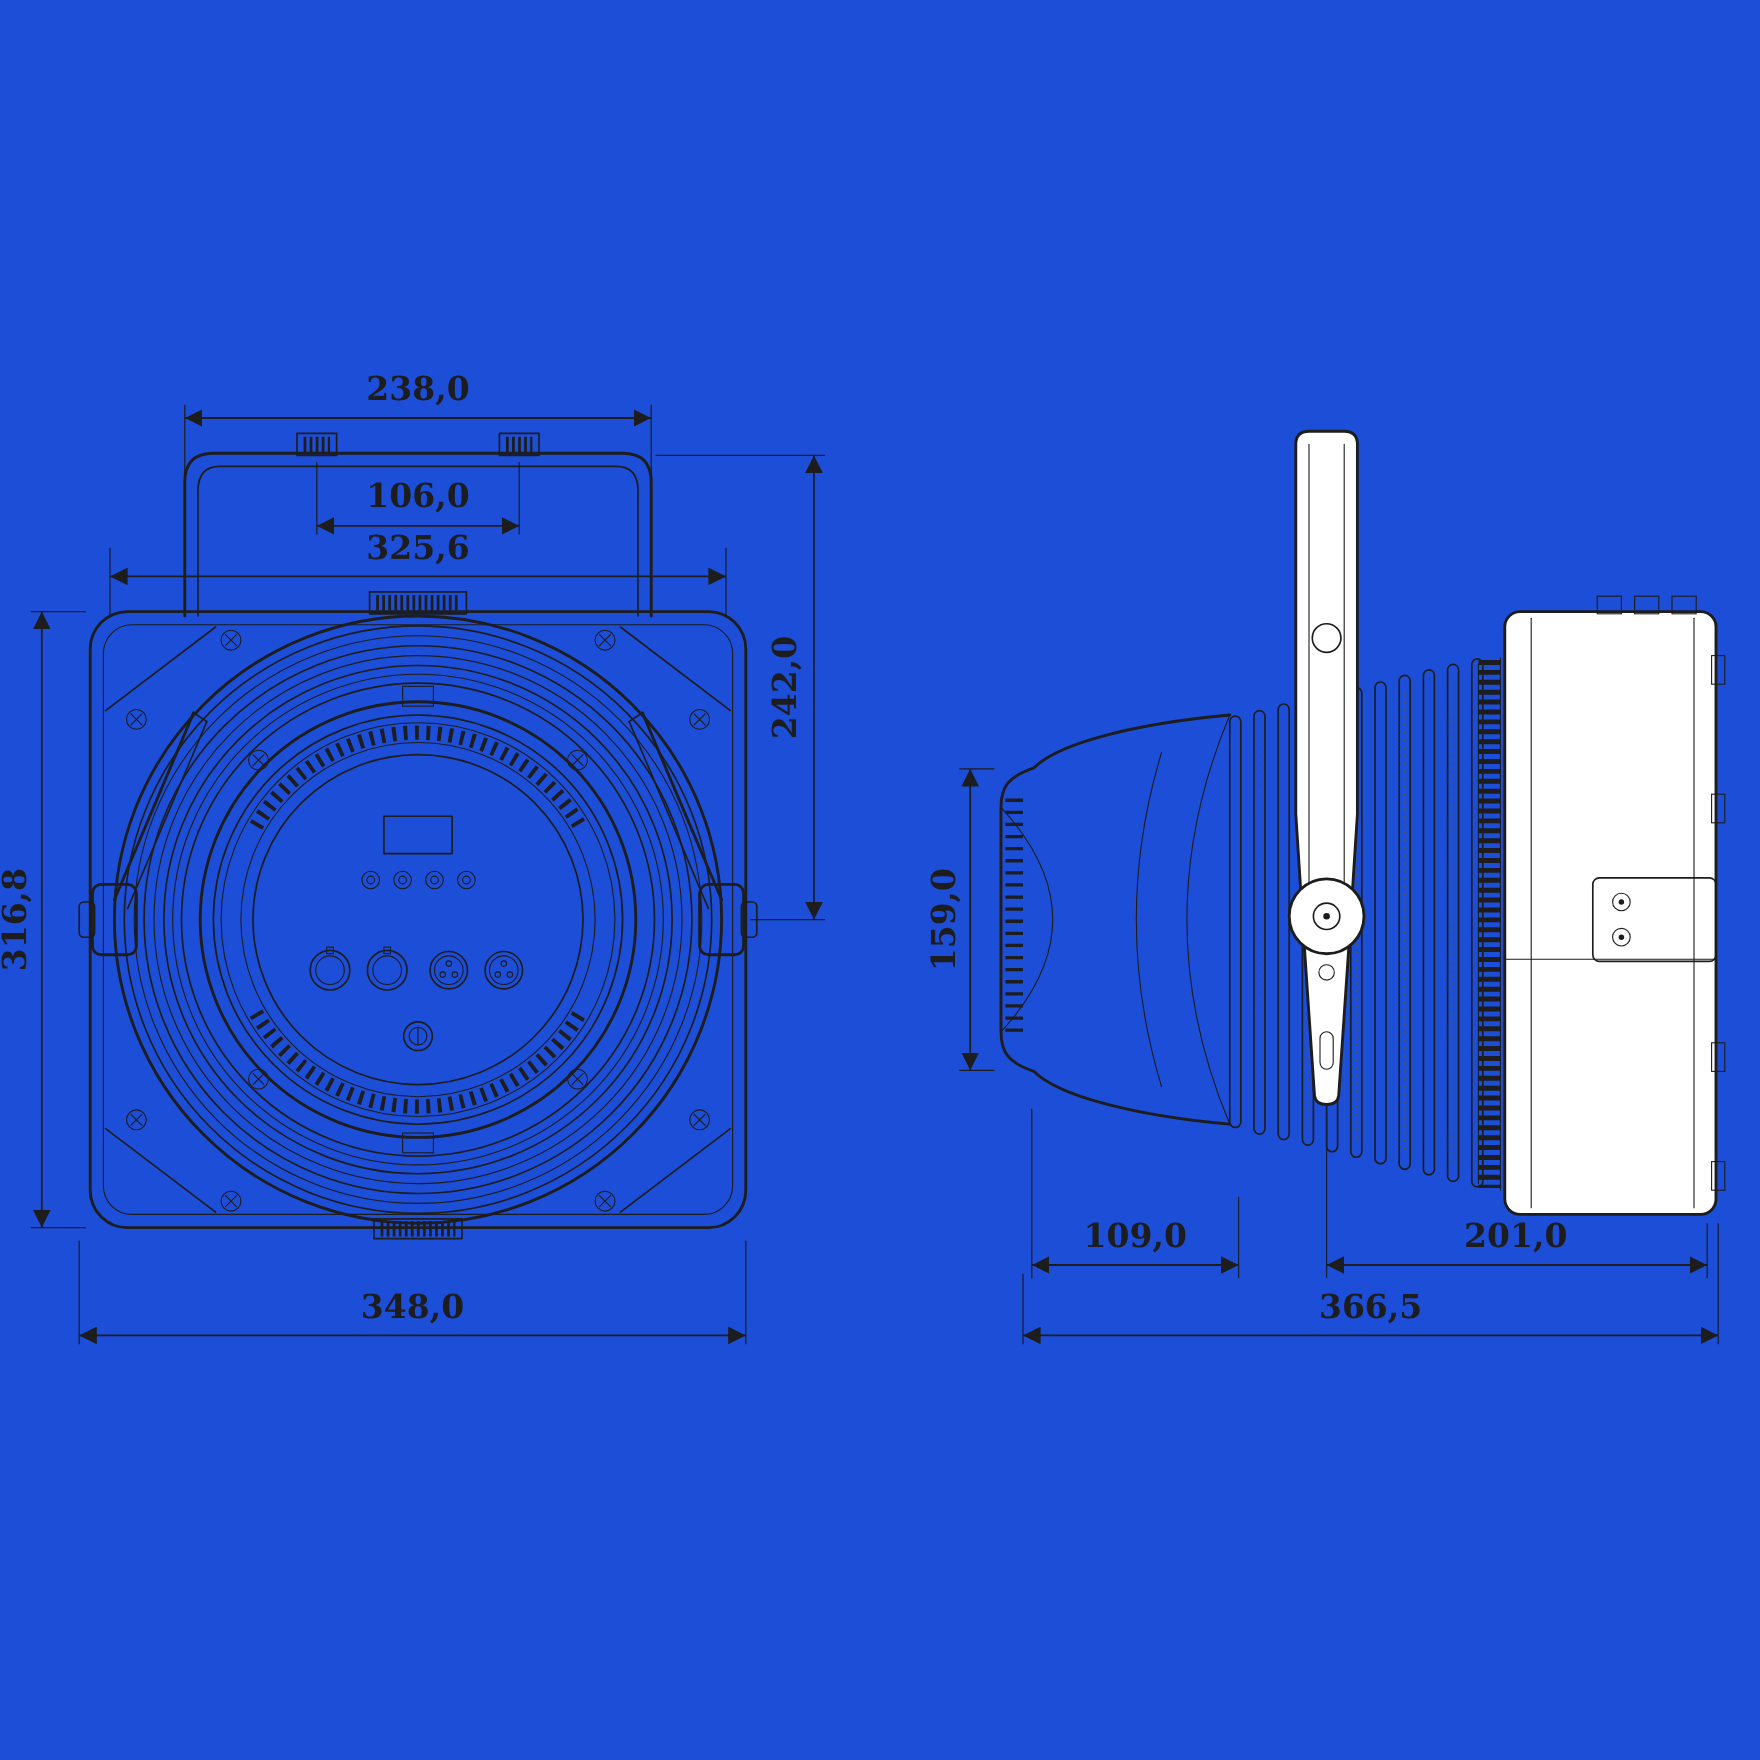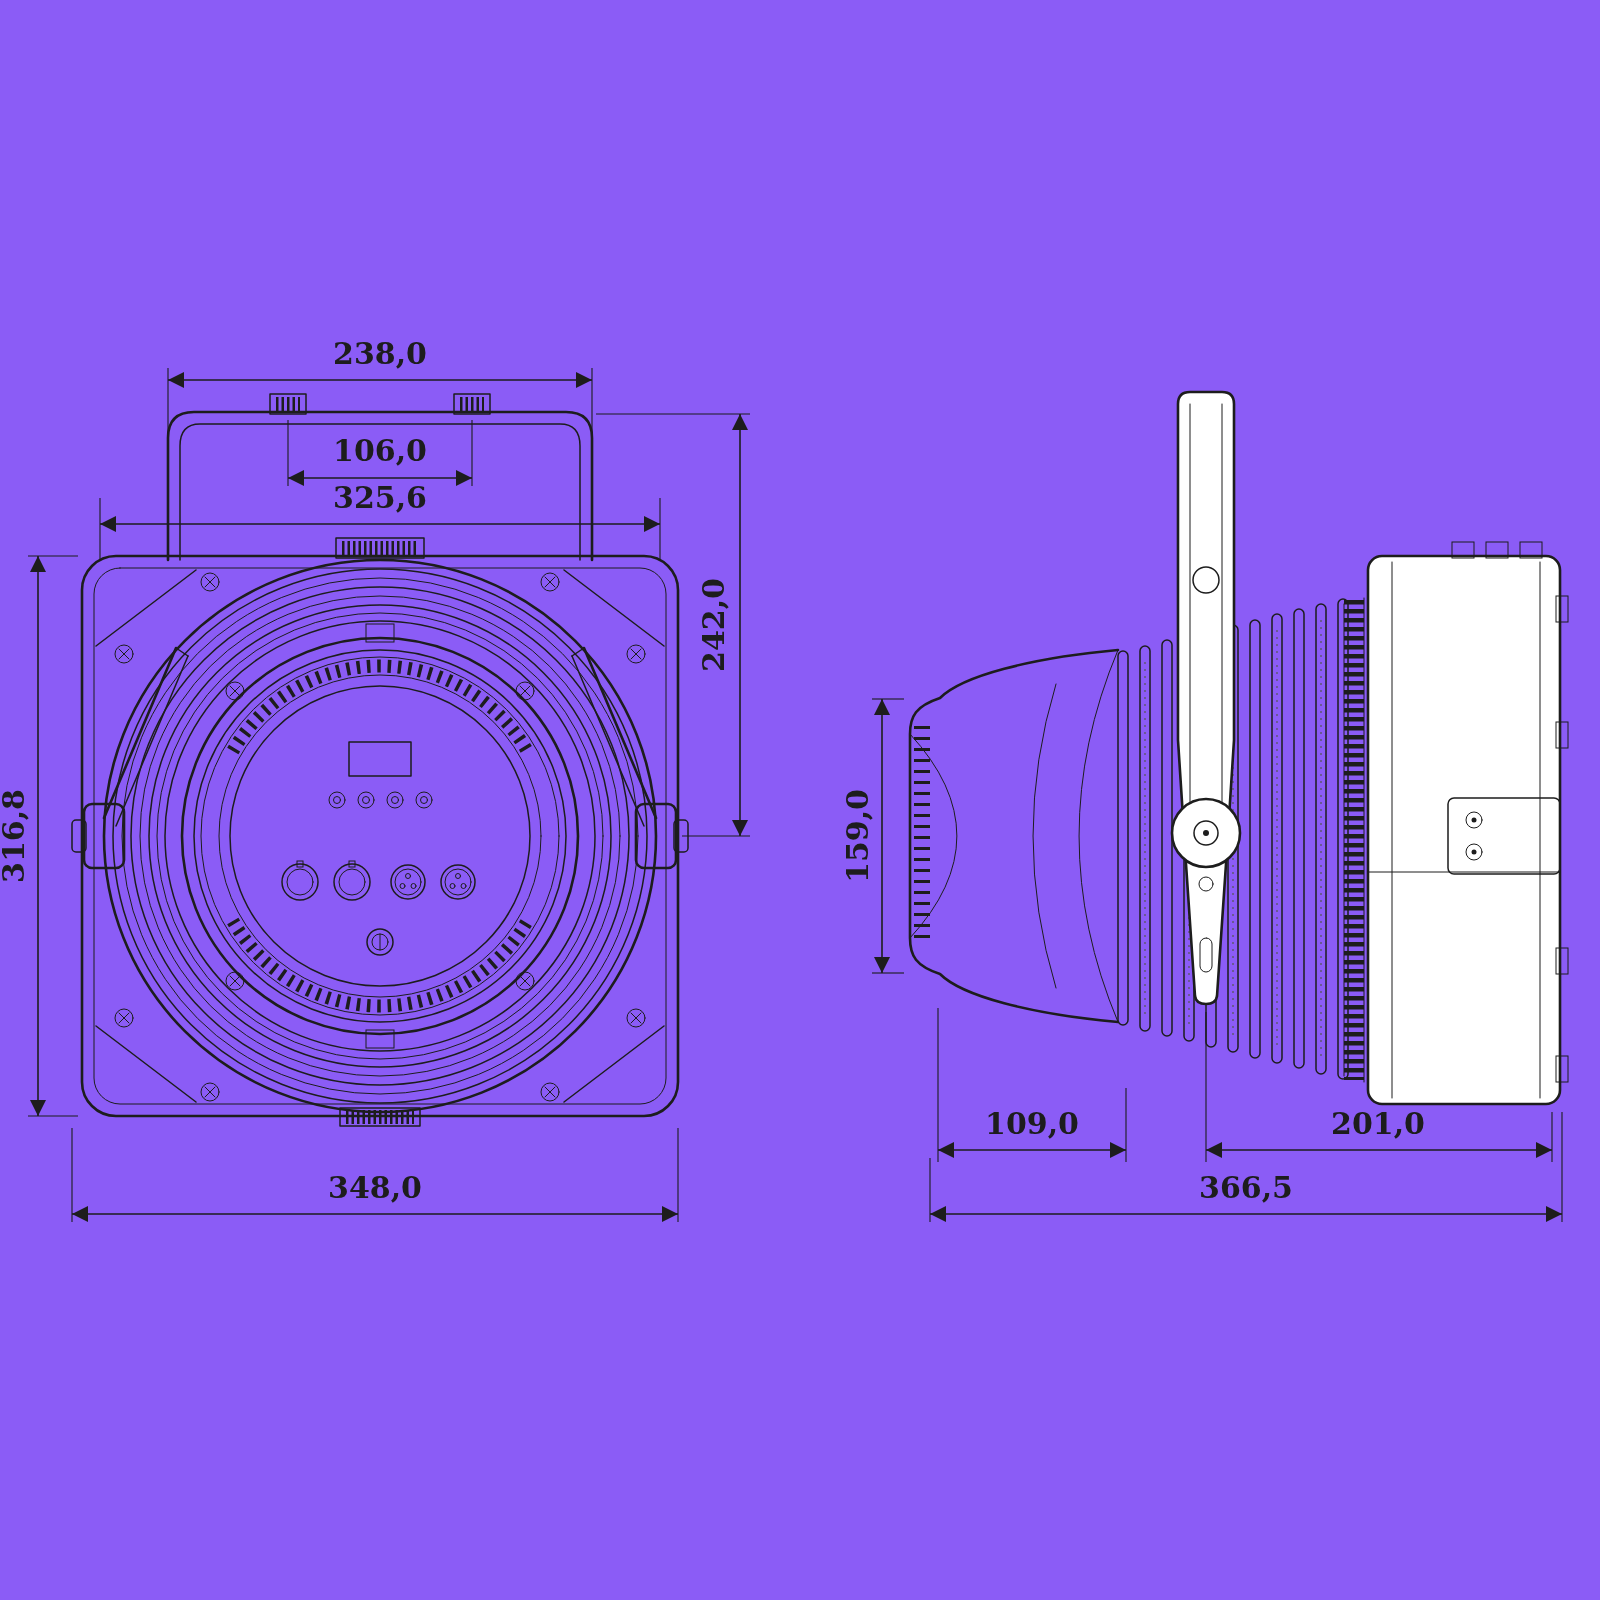--- a/index.html
+++ b/index.html
@@ -1,16 +1,16 @@
 <!DOCTYPE html>
 <html><head>
 <meta charset="utf-8">
 <style>
   html,body{margin:0;padding:0;background:#fff;}
-  .page{width:1600px;height:1600px;background:#8b5cf6;position:relative;}
+  .page{width:1600px;height:1600px;background:#1d4ed8;position:relative;}
   svg{display:block;}
   .ln2{fill:none;stroke:#1d1d1d;stroke-width:2.6;stroke-linecap:round;stroke-linejoin:round;}
   .ln{fill:none;stroke:#1d1d1d;stroke-width:1.5;stroke-linecap:round;stroke-linejoin:round;}
   .thin{fill:none;stroke:#1d1d1d;stroke-width:1;stroke-linecap:round;}
   .wfill{fill:#ffffff;}
   .dimline{stroke:#1d1d1d;stroke-width:1.6;fill:none;}
   .ext{stroke:#1d1d1d;stroke-width:1.1;}
   .tick{fill:none;stroke:#1d1d1d;stroke-width:13;stroke-dasharray:3.5 6.8;}
   .slots{fill:none;stroke:#1d1d1d;stroke-width:16;stroke-dasharray:3 8;}
   .teeth{fill:none;stroke:#1d1d1d;stroke-width:20;stroke-dasharray:4.5 4.5;}

